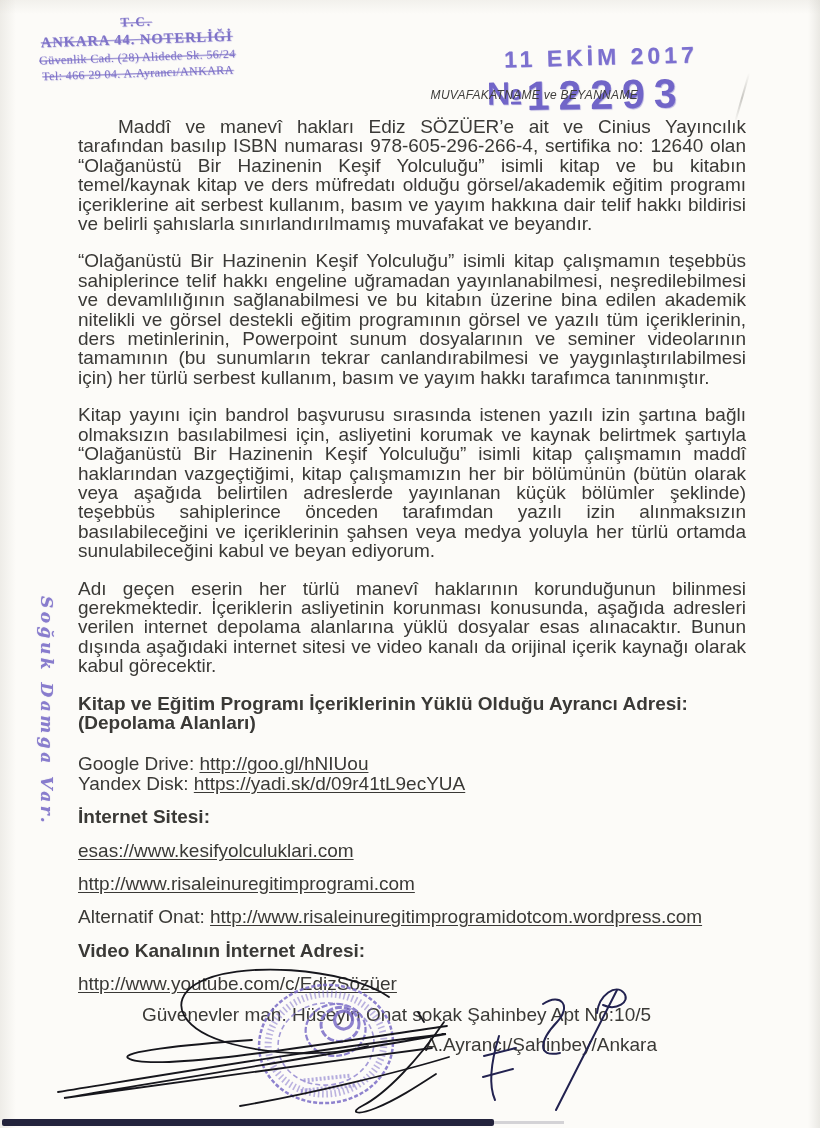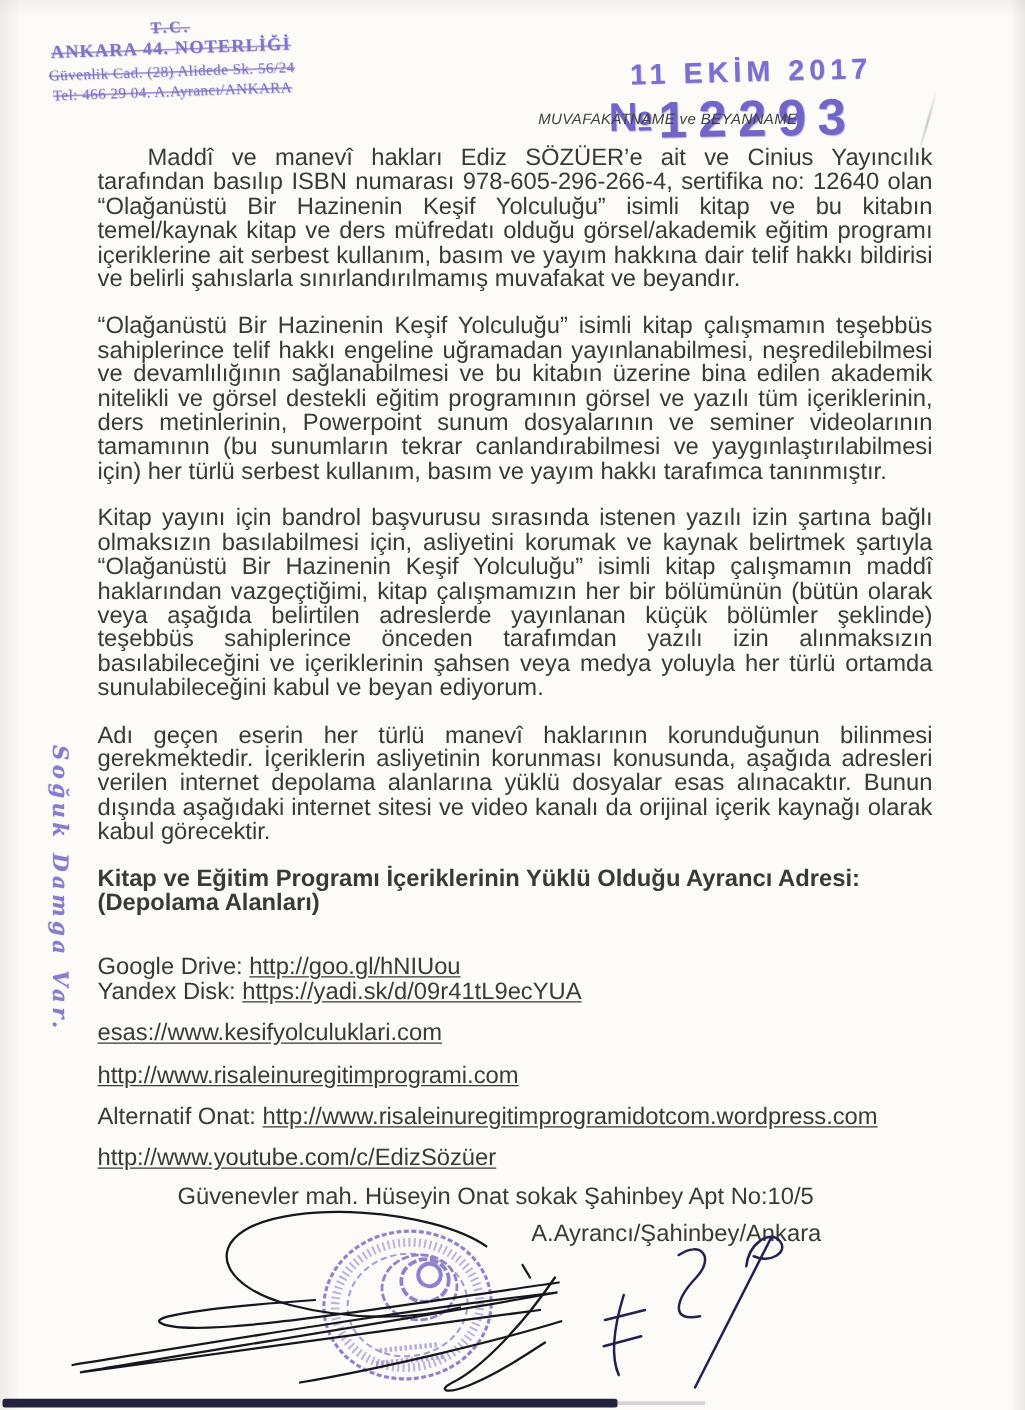--- a/index.html
+++ b/index.html
@@ -52,21 +52,21 @@
   .body{
     position:absolute;left:78px;top:117px;width:668px;
     font-size:19px;line-height:19.4px;color:#3a3936;
   }
   .body p{margin:0 0 18px 0;text-align:justify;}
   .body p.indent{text-indent:40px;}
   .line{margin:0;}
   .bold{font-weight:bold;}
   .u{text-decoration:underline;text-underline-offset:2px;}
   .mt-sm{margin-top:14px;}
-  .mt-md{margin-top:32px;}
+  .mt-md{margin-top:22px;}
   .footer1{margin-top:72px;}
   .footer2{margin-top:11px;margin-left:64px;}
   .footer3{margin-top:11px;margin-left:347px;}
   
   .scan-band{position:absolute;left:2px;top:1119px;width:492px;height:7px;
     background:#23233c;border-radius:2px;}
   .scan-band::after{content:"";position:absolute;left:492px;top:2px;width:70px;height:3px;
     background:rgba(35,35,60,.18);}
   .crease{position:absolute;left:741px;top:72px;width:2px;height:52px;
     background:linear-gradient(rgba(0,0,0,0),rgba(150,148,142,.5),rgba(0,0,0,0));
@@ -103,33 +103,35 @@
 
     <div class="line mt-md">
       <span>Google Drive:</span>
       <span class="u">http://goo.gl/hNIUou</span>
     </div>
     <div class="line">
       <span>Yandex Disk:</span>
       <span class="u">https://yadi.sk/d/09r41tL9ecYUA</span>
     </div>
 
+    <div class="line bold mt-sm">İnternet Sitesi:</div>
 
     <div class="line mt-sm">
       <span class="u">esas://www.kesifyolculuklari.com</span>
     </div>
     <div class="line mt-sm">
       <span class="u">http://www.risaleinuregitimprogrami.com</span>
     </div>
 
     <div class="line mt-sm">
       <span>Alternatif Onat:</span>
       <span class="u">http://www.risaleinuregitimprogramidotcom.wordpress.com</span>
     </div>
 
+    <div class="line bold mt-sm">Video Kanalının İnternet Adresi:</div>
 
     <div class="line mt-sm">
       <span class="u">http://www.youtube.com/c/EdizSözüer</span>
     </div>
 
     <div class="line footer2">Güvenevler mah. Hüseyin Onat sokak Şahinbey Apt No:10/5</div>
     <div class="line footer3">A.Ayrancı/Şahinbey/Ankara</div>
   </div>
 
   <div class="cold-stamp">Soğuk Damga Var.</div>

